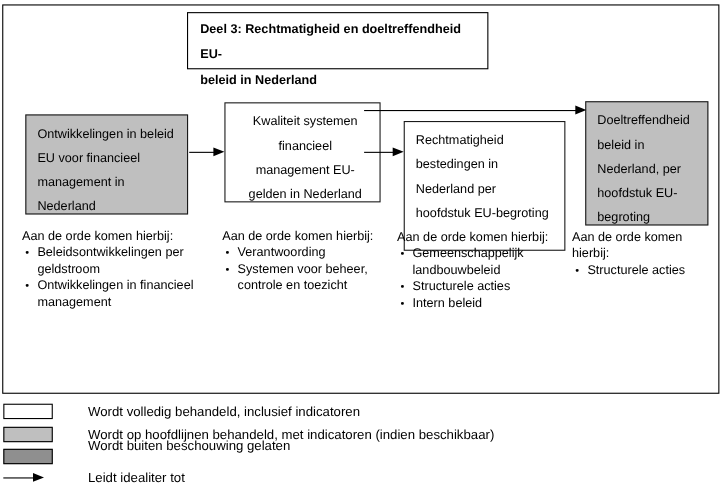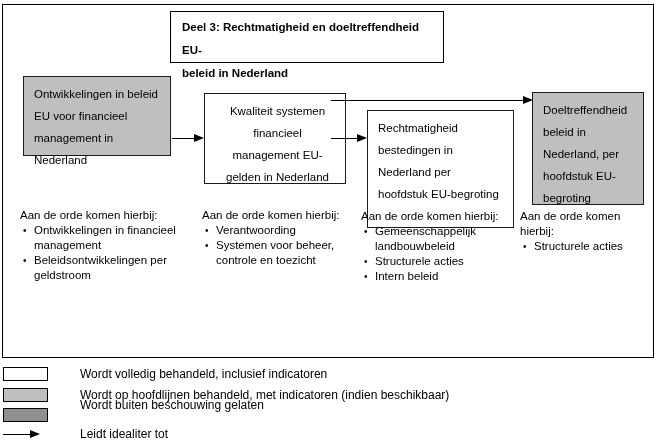--- a/index.html
+++ b/index.html
@@ -35,21 +35,21 @@
     position: absolute;
     border: 1.5px solid #1a1a1a;
     font-size: 11.5px; line-height: 22px;
     padding: 6px 5px 0 10px;
     white-space: pre-line;
   }
   .fill-white { background: #ffffff; }
   .fill-light-gray { background: #bfbfbf; }
   .fill-dark-gray { background: #8f8f8f; }
 
-  .box-1 { left: 23px;  top: 76px;  width: 148px; height: 80px; }
+  .box-1 { left: 23px;  top: 104px;  width: 148px; height: 91px; }
   .box-2 { left: 204px; top: 93px;  width: 142px; height: 91px; text-align: center; }
   .box-3 { left: 367px; top: 110px; width: 147px; height: 118px; }
   .box-4 { left: 532px; top: 92px;  width: 112px; height: 113px; }
 
   .arrow-line {
     position: absolute; height: 0;
     border-top: 1.4px solid #000;
   }
   .arrow-head {
     position: absolute; width: 0; height: 0;
@@ -126,22 +126,22 @@
 </div>
 
 <div>
   <div class="arrow-line" style="left:331px; top:138px; width:28px;"></div>
   <div class="arrow-head" style="left:357px; top:133.5px;"></div>
 </div>
 
 <div class="topic-list list-1">
   <p class="list-header">Aan de orde komen hierbij:</p>
   <ul>
+    <li>Beleidsontwikkelingen per geldstroom</li>
     <li>Ontwikkelingen in financieel management</li>
-    <li>Beleidsontwikkelingen per geldstroom</li>
   </ul>
 </div>
 
 <div class="topic-list list-2">
   <p class="list-header">Aan de orde komen hierbij:</p>
   <ul>
     <li>Verantwoording</li>
     <li>Systemen voor beheer, controle en toezicht</li>
   </ul>
 </div>

